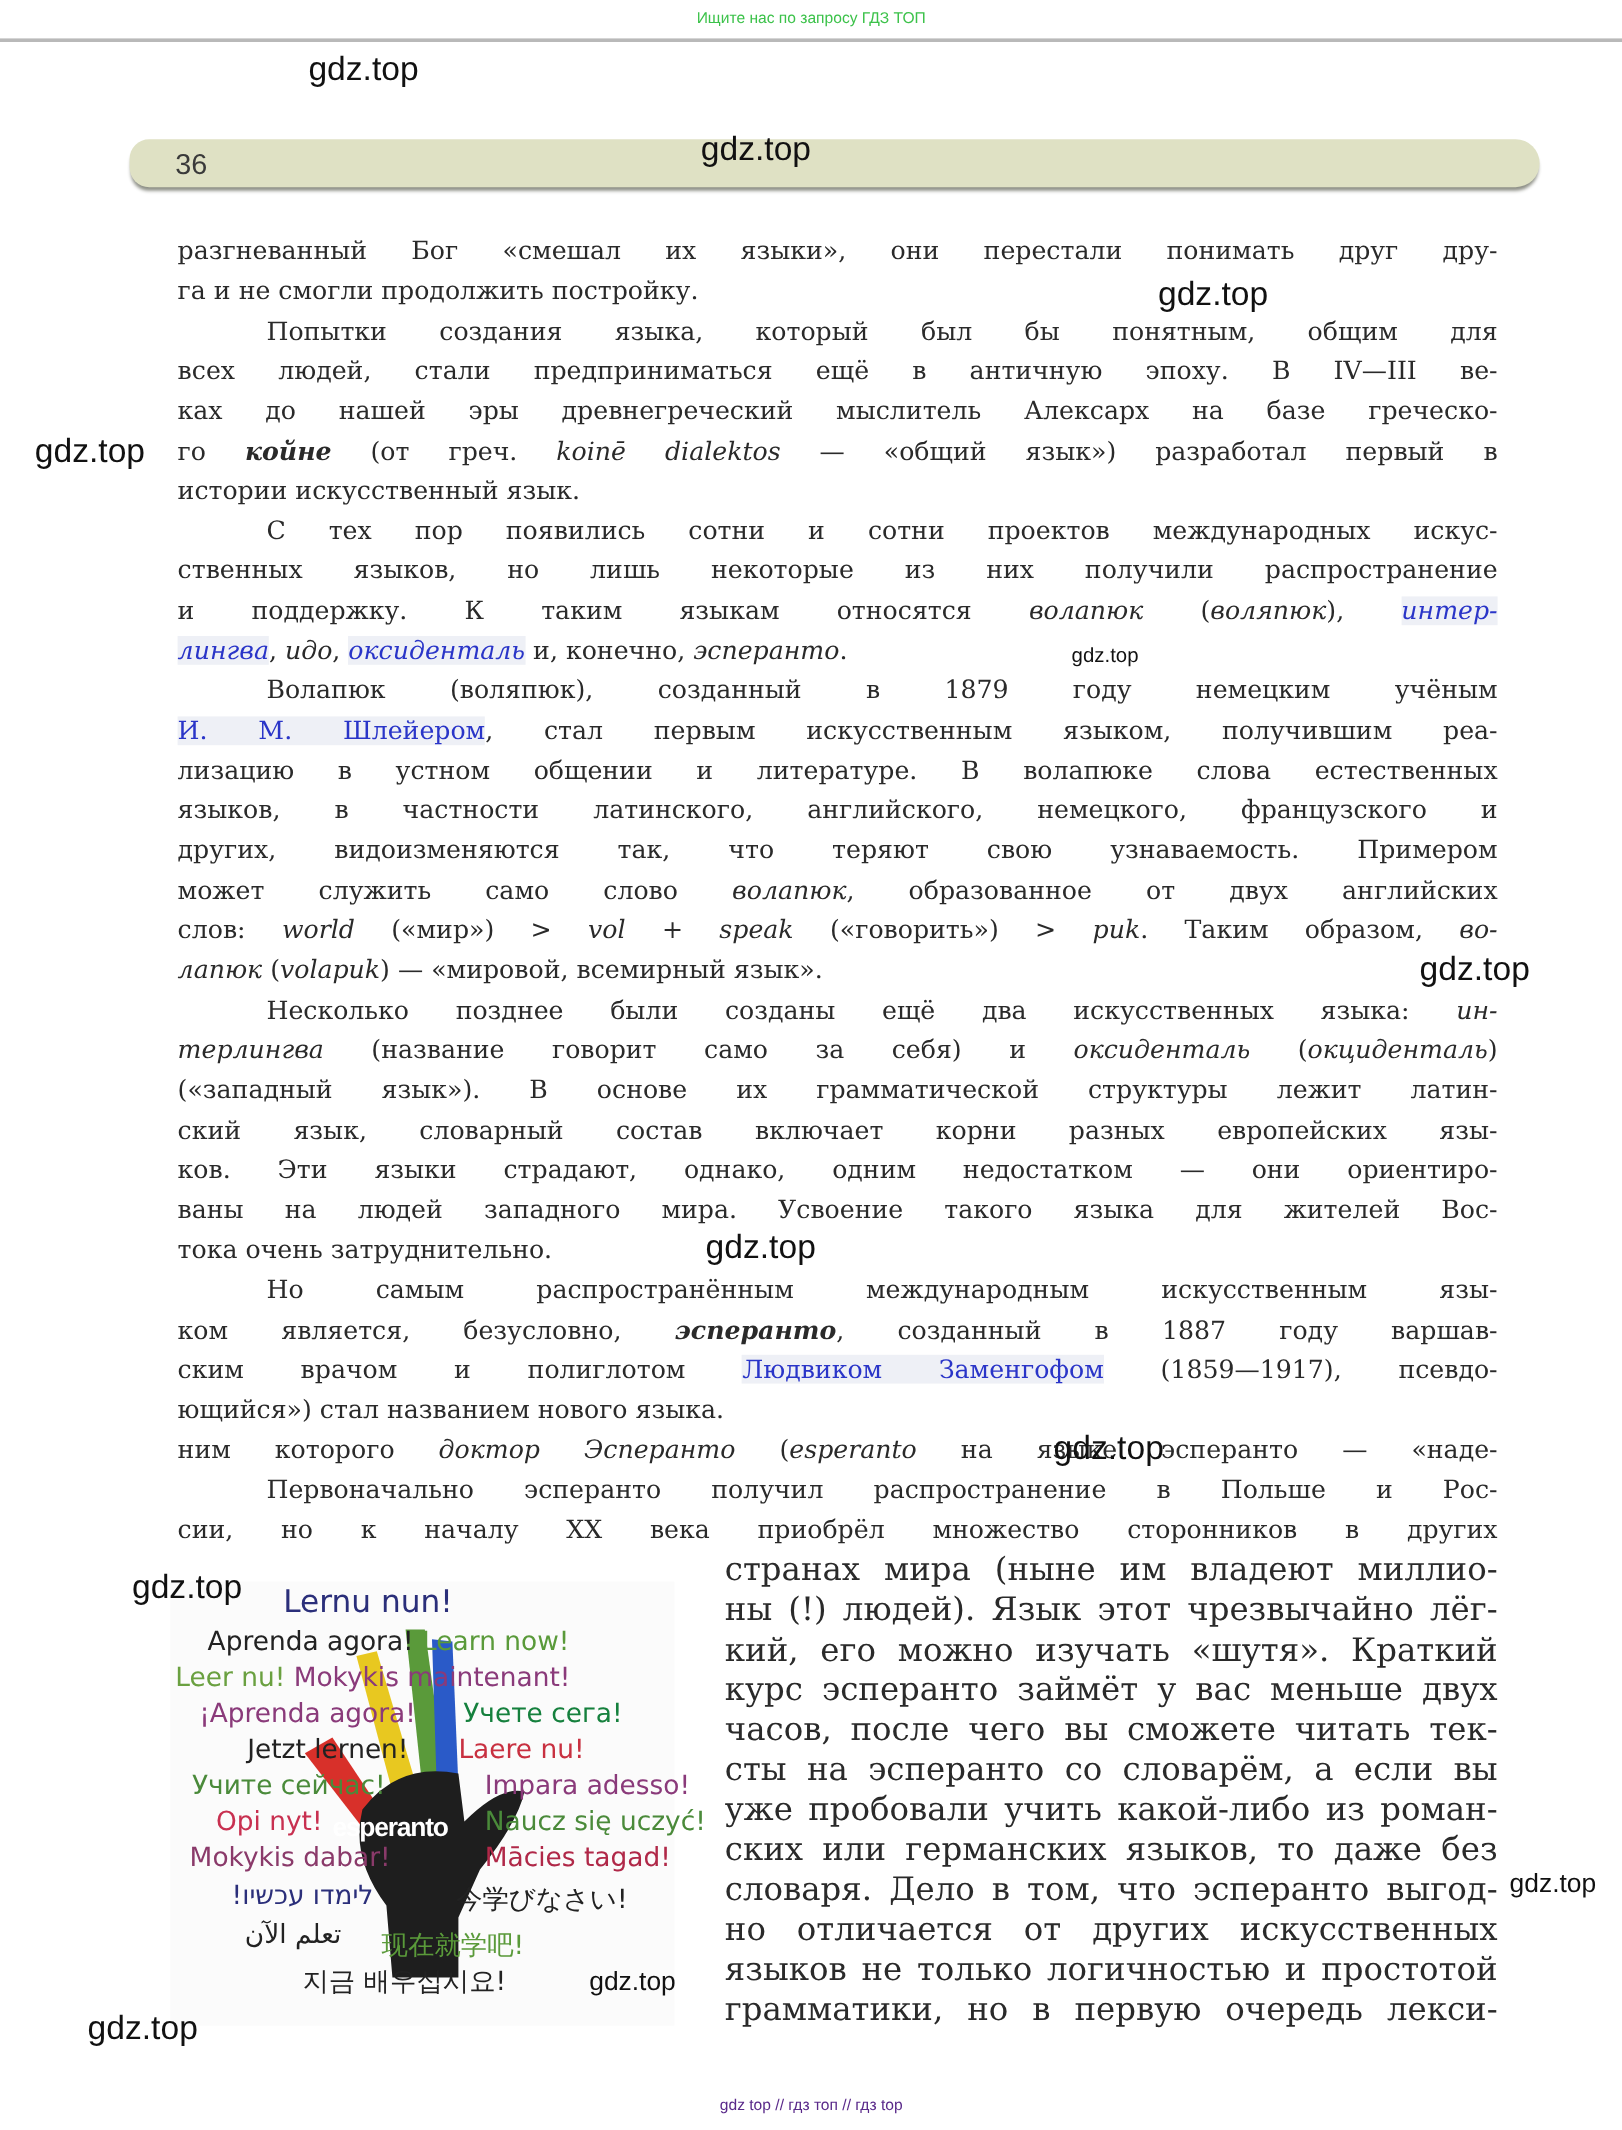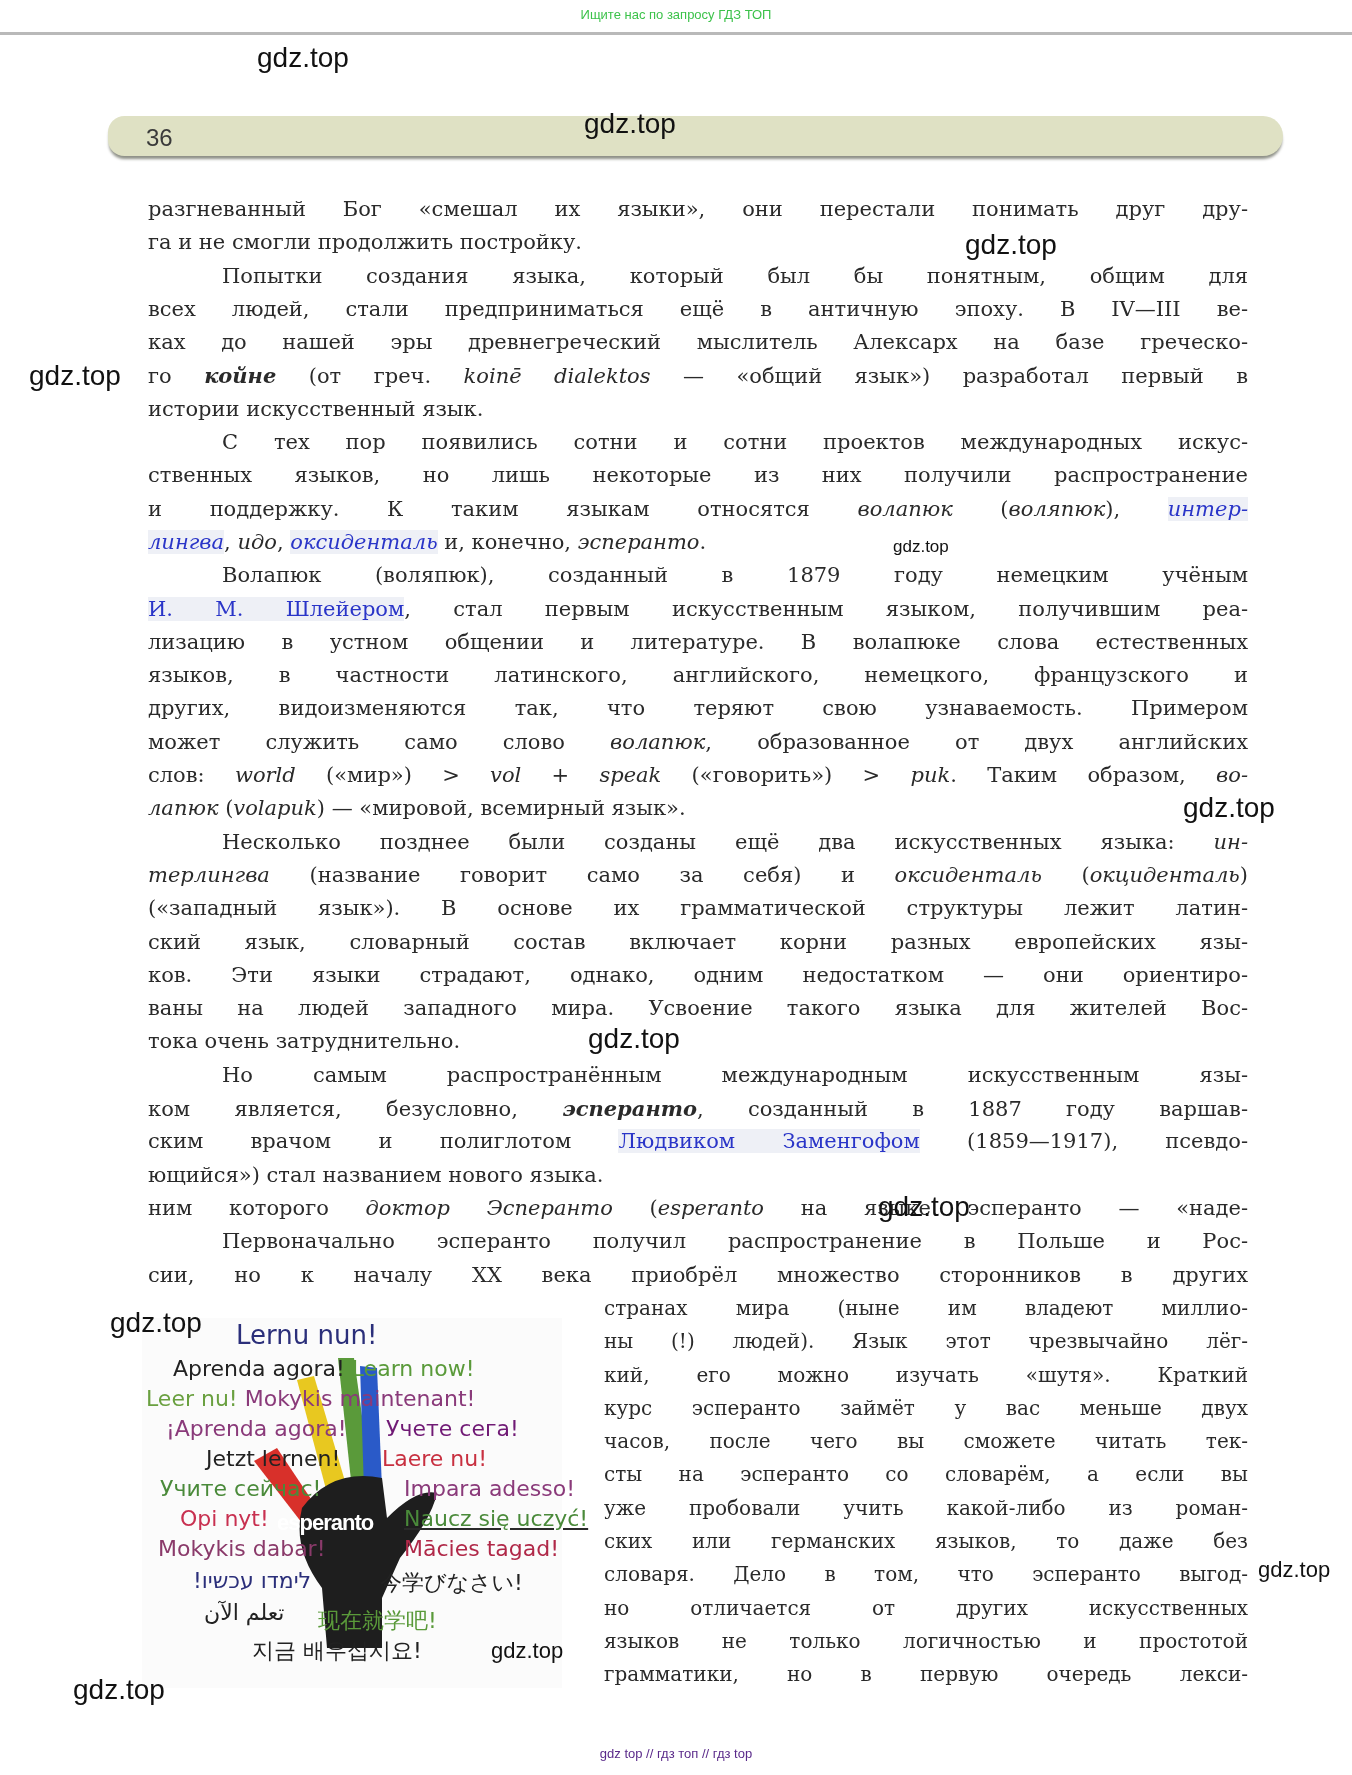--- a/index.html
+++ b/index.html
@@ -7,21 +7,21 @@
   .top-banner { position: absolute; left: 0; top: 0; width: 1352px; height: 32px; text-align: center; font-family: "Liberation Sans", sans-serif; font-size: 13px; color: #3cc24a; line-height: 30px; }
   .top-rule { position: absolute; left: 0; top: 32px; width: 1352px; height: 3px; background: #b9b9b9; }
   .wm { position: absolute; font-family: "Liberation Sans", sans-serif; color: #111; font-size: 28px; line-height: 1; white-space: nowrap; z-index: 5; }
   .wm.small { font-size: 17px; }
   .header-bar { position: absolute; left: 108px; top: 116px; width: 1175px; height: 40px; background: #dfe1c4; border-radius: 18px 22px 22px 18px; box-shadow: 0 4px 3px -1px #8d8f86; }
   .page-number { position: absolute; left: 146px; top: 124px; font-family: "Liberation Sans", sans-serif; font-size: 24px; color: #3a3a3a; }
   .text { position: absolute; left: 148px; width: 1100px; font-size: 21px; line-height: 33.3px; }
   .line { display: block; height: 33.3px; white-space: nowrap; text-align: justify; text-align-last: justify; }
   .line.last { text-align-last: left; }
   .line.indent { padding-left: 74px; }
-  .narrow { position: absolute; left: 604px; width: 644px; font-size: 20px; line-height: 33.3px; }
+  .narrow { position: absolute; left: 604px; width: 644px; font-size: 27px; line-height: 33.3px; }
   .it { font-style: italic; }
   .bi { font-style: italic; font-weight: bold; }
   .link { color: #2a35c8; background: #eef0f6; }
   .figure { position: absolute; left: 142px; top: 1318px; width: 420px; height: 370px; background: #fbfbfb; font-family: "DejaVu Sans", sans-serif; }
   .fl { position: absolute; white-space: nowrap; font-size: 22px; }
   .hand { position: absolute; left: 0; top: 0; }
   .bottom-links { position: absolute; left: 0; top: 1746px; width: 1352px; text-align: center; font-family: "Liberation Sans", sans-serif; font-size: 13px; color: #5a2a8a; }
 </style>
 </head>
 <body>
@@ -116,27 +116,27 @@
     <path d="M 155 62 L 172 58 L 205 170 L 185 175 Z" fill="#e8c820"></path>
     <path d="M 196 40 L 212 40 L 230 170 L 210 172 Z" fill="#5a9a3a"></path>
     <path d="M 218 48 L 235 50 L 240 170 L 222 172 Z" fill="#2a5ac8"></path>
     <path d="M 160 190 Q 190 150 240 160 L 245 200 Q 275 170 295 175 Q 290 200 258 240 L 240 280 L 240 330 L 185 330 L 180 270 Q 150 230 160 190 Z" fill="#1e1e1e"></path>
   </svg>
   <div class="fl" style="left:135px;top:192px;color:#fff;font-weight:bold;font-size:22px;font-family:'Liberation Sans',sans-serif;letter-spacing:-1px;">esperanto</div>
   <div class="fl" style="left:94px;top:2px;font-size:26px;"><span style="color:#2b2f7a">Lernu nun!</span></div>
   <div class="fl" style="left:31px;top:38px;"><span style="color:#222">Aprenda agora!</span> <span style="color:#5a9a3a">Learn now!</span></div>
   <div class="fl" style="left:4px;top:68px;"><span style="color:#6aa040">Leer nu!</span> <span style="color:#8a3a7a">Mokykis maintenant!</span></div>
   <div class="fl" style="left:24px;top:98px;"><span style="color:#8a3a7a">¡Aprenda agora!</span></div>
-  <div class="fl" style="left:244px;top:98px;"><span style="color:#701a75">Учете сега!</span></div>
+  <div class="fl" style="left:244px;top:98px;"><span style="color:#15803d">Учете сега!</span></div>
   <div class="fl" style="left:64px;top:128px;"><span style="color:#222">Jetzt lernen!</span></div>
   <div class="fl" style="left:240px;top:128px;"><span style="color:#c83040">Laere nu!</span></div>
   <div class="fl" style="left:18px;top:158px;"><span style="color:#4a8a3a">Учите сейчас!</span></div>
   <div class="fl" style="left:262px;top:158px;"><span style="color:#8a3a7a">Impara adesso!</span></div>
   <div class="fl" style="left:38px;top:188px;"><span style="color:#c83050">Opi nyt!</span></div>
-  <div class="fl" style="left:262px;top:188px;text-decoration:underline;"><span style="color:#4a8a3a">Naucz się uczyć!</span></div>
+  <div class="fl" style="left:262px;top:188px;"><span style="color:#4a8a3a">Naucz się uczyć!</span></div>
   <div class="fl" style="left:16px;top:218px;"><span style="color:#8a3a6a">Mokykis dabar!</span></div>
   <div class="fl" style="left:262px;top:218px;"><span style="color:#b02848">Mācies tagad!</span></div>
   <div class="fl" style="left:22px;top:250px;margin-left:29px;"><span style="color:#2b2f7a">!לימדו עכשיו</span></div>
   <div class="fl" style="left:238px;top:250px;"><span style="color:#222">今学びなさい!</span></div>
   <div class="fl" style="left:62px;top:282px;"><span style="color:#222">تعلم الآن</span></div>
   <div class="fl" style="left:176px;top:288px;"><span style="color:#5a9a3a">现在就学吧!</span></div>
   <div class="fl" style="left:110px;top:318px;"><span style="color:#222">지금 배우십시요!</span></div>
 </div>
 
 <div class="bottom-links">gdz top  //  гдз топ  //  гдз top</div>

